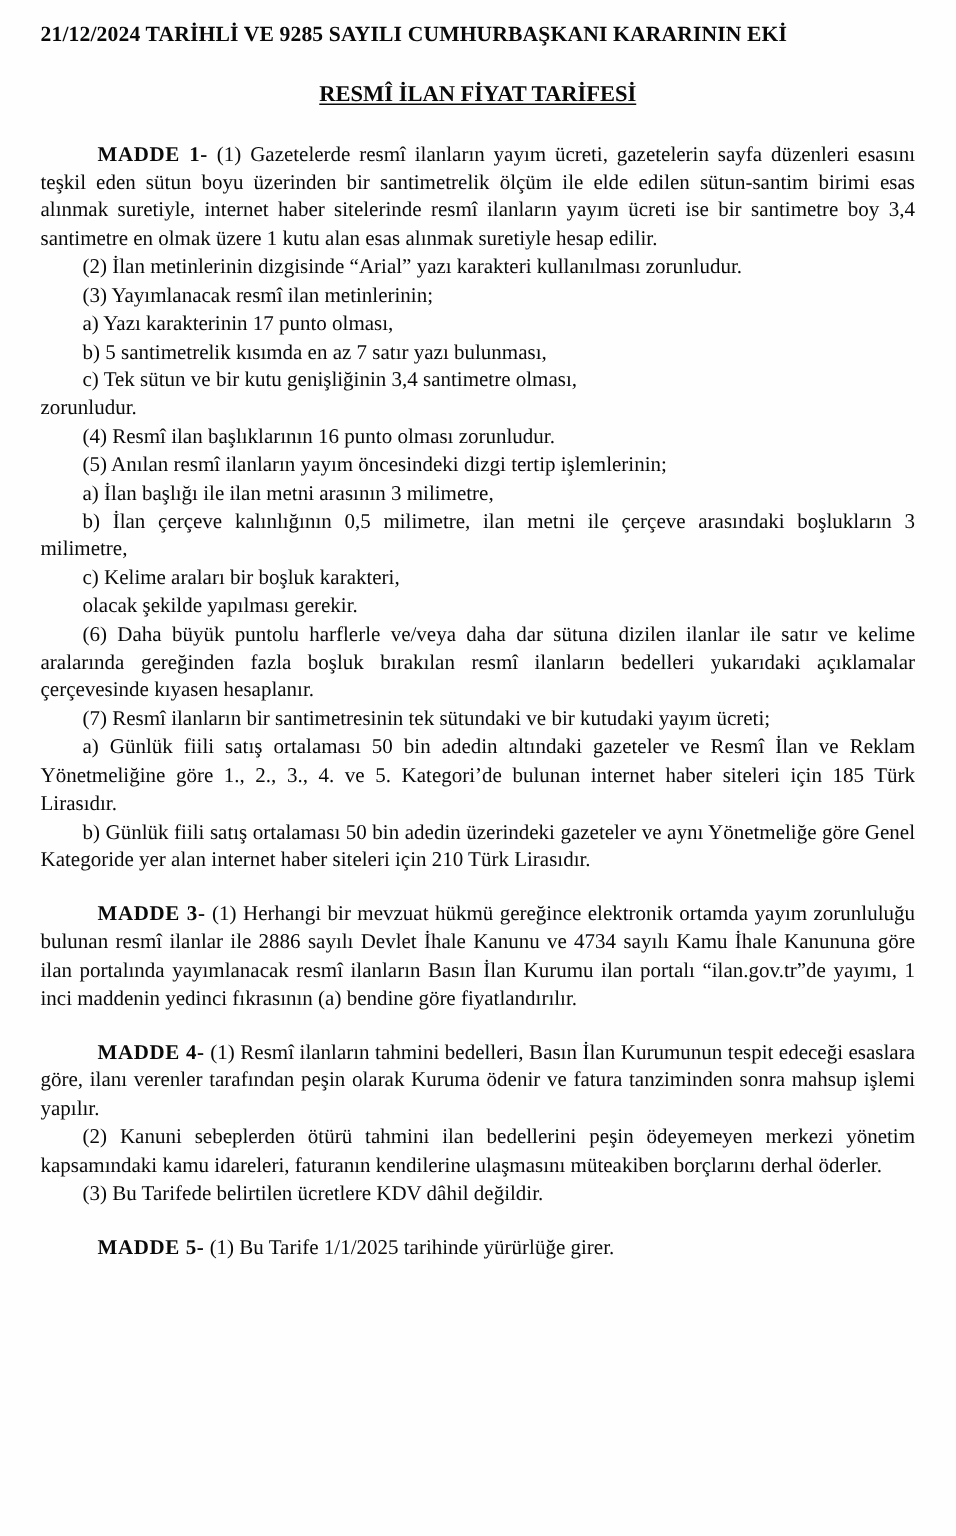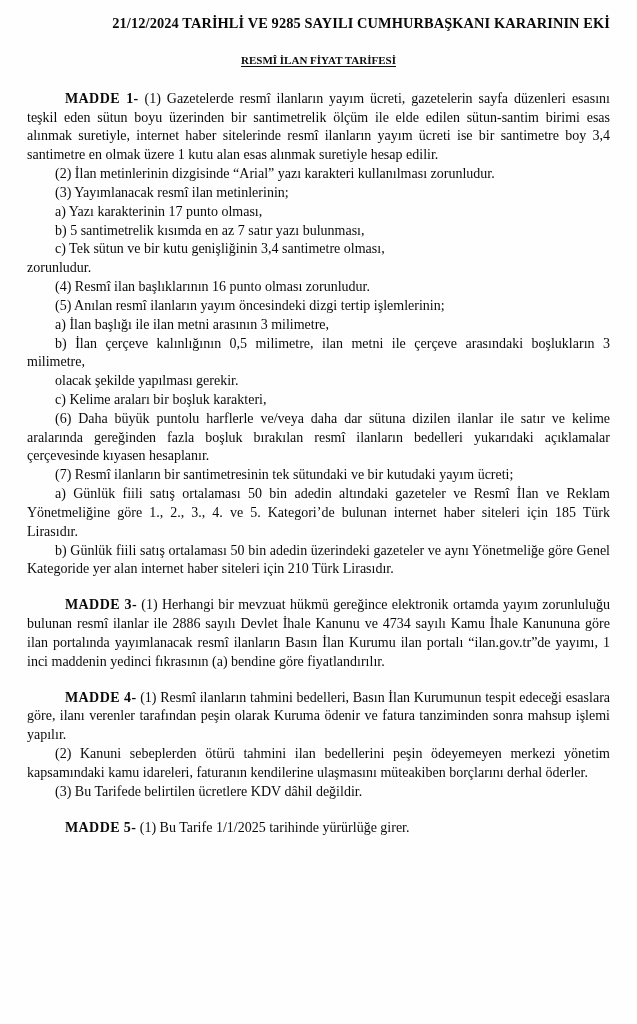--- a/index.html
+++ b/index.html
@@ -16,27 +16,27 @@
     background: #fefefe;
     color: #0a0a0a;
     font-family: "Liberation Serif", "DejaVu Serif", serif;
     overflow: hidden;
     box-sizing: border-box;
     padding: 10px 27px 0 27px;
   }
   .doc-title {
     font-size: 14.4px;
     font-weight: bold;
-    text-align: right;
+    text-align: left;
     letter-spacing: 0.1px;
     margin: 4px 0 0 0;
     line-height: 1.25;
   }
   .doc-subtitle {
-    font-size: 11px;
+    font-size: 15px;
     font-weight: bold;
     text-align: center;
     margin: 22px 0 0 0;
     line-height: 1.25;
   }
   .doc-subtitle span.u {
     text-decoration: underline;
     text-underline-offset: 2px;
   }
   .body-block {
@@ -97,23 +97,23 @@
     <p class="para flush nojust">zorunludur.</p>
 
     <p class="para indent nojust">(4) Resmî ilan başlıklarının 16 punto olması zorunludur.</p>
 
     <p class="para indent nojust">(5) Anılan resmî ilanların yayım öncesindeki dizgi tertip işlemlerinin;</p>
 
     <p class="para indent nojust">a) İlan başlığı ile ilan metni arasının 3 milimetre,</p>
 
     <p class="para indent">b) İlan çerçeve kalınlığının 0,5 milimetre, ilan metni ile çerçeve arasındaki boşlukların 3 milimetre,</p>
 
+    <p class="para indent nojust">c) Kelime araları bir boşluk karakteri,</p>
+
     <p class="para indent nojust">olacak şekilde yapılması gerekir.</p>
-
-    <p class="para indent nojust">c) Kelime araları bir boşluk karakteri,</p>
 
     <p class="para indent">(6) Daha büyük puntolu harflerle ve/veya daha dar sütuna dizilen ilanlar ile satır ve kelime aralarında gereğinden fazla boşluk bırakılan resmî ilanların bedelleri yukarıdaki açıklamalar çerçevesinde kıyasen hesaplanır.</p>
 
     <p class="para indent nojust">(7) Resmî ilanların bir santimetresinin tek sütundaki ve bir kutudaki yayım ücreti;</p>
 
     <p class="para indent">a) Günlük fiili satış ortalaması 50 bin adedin altındaki gazeteler ve Resmî İlan ve Reklam Yönetmeliğine göre 1., 2., 3., 4. ve 5. Kategori’de bulunan internet haber siteleri için 185 Türk Lirasıdır.</p>
 
     <p class="para indent">b) Günlük fiili satış ortalaması 50 bin adedin üzerindeki gazeteler ve aynı Yönetmeliğe göre Genel Kategoride yer alan internet haber siteleri için 210 Türk Lirasıdır.</p>
 
 

